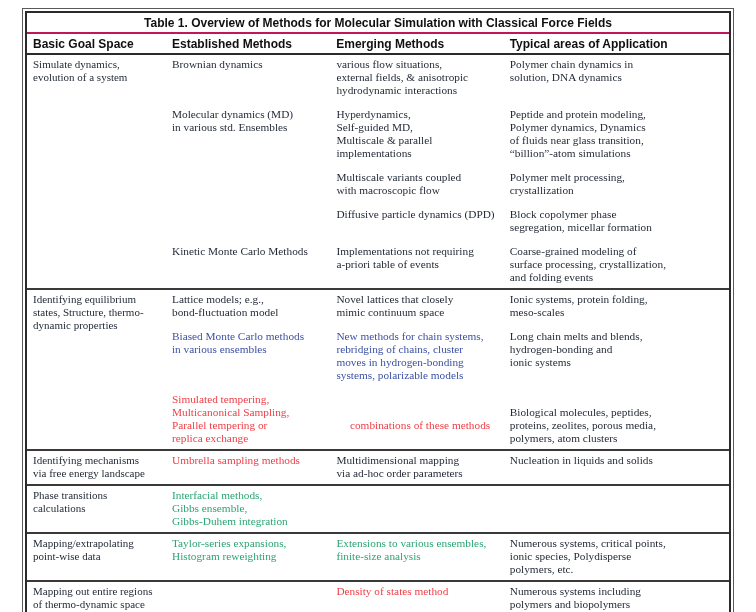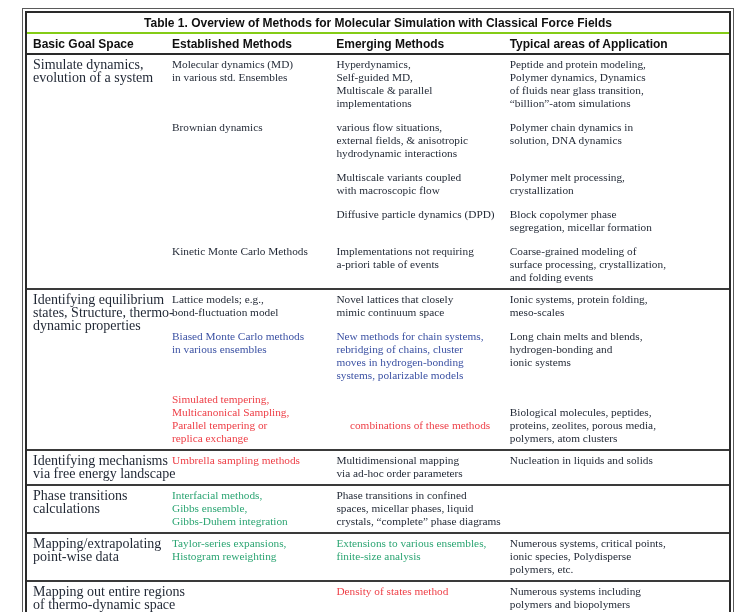--- a/index.html
+++ b/index.html
@@ -3,31 +3,31 @@
 <meta charset="utf-8">
 <style>
   html,body{margin:0;padding:0;background:#fff;}
   .page{position:relative;width:756px;height:612px;background:#ffffff;overflow:hidden;
         font-family:"Liberation Serif",serif;}
   .table-outer{position:absolute;left:22px;top:8px;width:712px;
                border:1px solid #5a5a5a;padding:2px;box-sizing:border-box;background:#fff;}
   .table-inner{border:2px solid #2a2a2a;}
 
   .title-row{font-family:"Liberation Sans",sans-serif;font-weight:bold;font-size:12px;
-             color:#101010;text-align:center;padding:3px 4px 2px;border-bottom:2px solid #84cc16;}
+             color:#101010;text-align:center;padding:3px 4px 2px;border-bottom:2px solid #be185d;}
 
   .header-row{display:flex;border-bottom:2px solid #2a2a2a;padding:3px 0 2px;}
   .hcell{font-family:"Liberation Sans",sans-serif;font-weight:bold;font-size:12px;color:#101010;
          padding-left:6px;box-sizing:border-box;white-space:pre;}
   .hc1{width:19.8%;} .hc2{width:23.4%;} .hc3{width:24.7%;} .hc4{width:32.1%;}
 
   .section{display:flex;padding:3px 0 4px;}
   .section + .section{border-top:2px solid #3a3a3a;}
   .goal-cell{width:19.8%;box-sizing:border-box;padding-left:6px;
-             font-size:14px;line-height:13px;white-space:pre;color:#1f2633;}
+             font-size:11px;line-height:13px;white-space:pre;color:#1f2633;}
   .subrows{width:80.2%;display:flex;flex-direction:column;gap:11px;}
   .subrow{display:flex;}
   .cell{box-sizing:border-box;padding-left:6px;font-size:11.3px;line-height:13px;white-space:pre;}
   .cell-established{width:29.2%;}
   .cell-emerging{width:30.8%;}
   .cell-application{width:40.0%;}
 
   
   .section:nth-child(2) .subrow:nth-child(3) .cell-emerging{padding-top:26px;}
   .section:nth-child(2) .subrow:nth-child(3) .cell-application{padding-top:13px;}
@@ -47,38 +47,38 @@
         <div class="hcell hc3">Emerging Methods</div>
         <div class="hcell hc4">Typical areas of Application</div>
       </div>
 
       <div id="table-body">
           <div class="section">
             <div class="goal-cell" style="color: rgb(31, 38, 51);">Simulate dynamics,
 evolution of a system</div>
             <div class="subrows">
               <div class="subrow">
+                <div class="cell cell-established" style="color: rgb(31, 38, 51);">Brownian dynamics</div>
+                <div class="cell cell-emerging" style="color: rgb(31, 38, 51);">various flow situations,
+external fields, &amp; anisotropic
+hydrodynamic interactions</div>
+                <div class="cell cell-application" style="color: rgb(31, 38, 51);">Polymer chain dynamics in
+solution, DNA dynamics</div>
+              </div>
+              <div class="subrow">
                 <div class="cell cell-established" style="color: rgb(31, 38, 51);">Molecular dynamics (MD)
 in various std. Ensembles</div>
                 <div class="cell cell-emerging" style="color: rgb(31, 38, 51);">Hyperdynamics,
 Self-guided MD,
 Multiscale &amp; parallel
 implementations</div>
                 <div class="cell cell-application" style="color: rgb(31, 38, 51);">Peptide and protein modeling,
 Polymer dynamics, Dynamics
 of fluids near glass transition,
 “billion”-atom simulations</div>
-              </div>
-              <div class="subrow">
-                <div class="cell cell-established" style="color: rgb(31, 38, 51);">Brownian dynamics</div>
-                <div class="cell cell-emerging" style="color: rgb(31, 38, 51);">various flow situations,
-external fields, &amp; anisotropic
-hydrodynamic interactions</div>
-                <div class="cell cell-application" style="color: rgb(31, 38, 51);">Polymer chain dynamics in
-solution, DNA dynamics</div>
               </div>
               <div class="subrow">
                 <div class="cell cell-established" style="color: rgb(31, 38, 51);"></div>
                 <div class="cell cell-emerging" style="color: rgb(31, 38, 51);">Multiscale variants coupled
 with macroscopic flow</div>
                 <div class="cell cell-application" style="color: rgb(31, 38, 51);">Polymer melt processing,
 crystallization</div>
               </div>
               <div class="subrow">
                 <div class="cell cell-established" style="color: rgb(31, 38, 51);"></div>
@@ -145,23 +145,20 @@
             </div>
           </div>
           <div class="section">
             <div class="goal-cell" style="color: rgb(31, 38, 51);">Phase transitions
 calculations</div>
             <div class="subrows">
               <div class="subrow">
                 <div class="cell cell-established" style="color: rgb(44, 165, 115);">Interfacial methods,
 Gibbs ensemble,
 Gibbs-Duhem integration</div>
-                <div class="cell cell-application" style="color: rgb(31, 38, 51);">Phase transitions in confined
-spaces, micellar phases, liquid
-crystals, “complete” phase diagrams</div>
               </div>
             </div>
           </div>
           <div class="section">
             <div class="goal-cell" style="color: rgb(31, 38, 51);">Mapping/extrapolating
 point-wise data</div>
             <div class="subrows">
               <div class="subrow">
                 <div class="cell cell-established" style="color: rgb(44, 165, 115);">Taylor-series expansions,
 Histogram reweighting</div>

